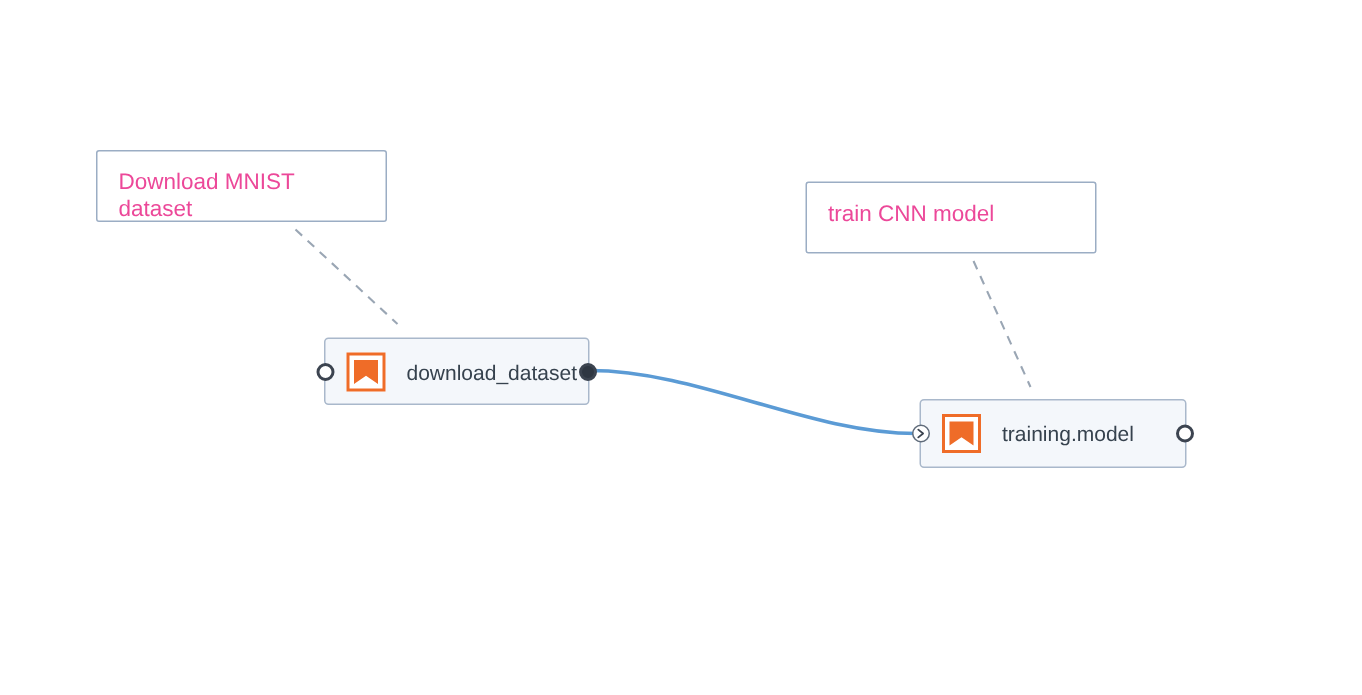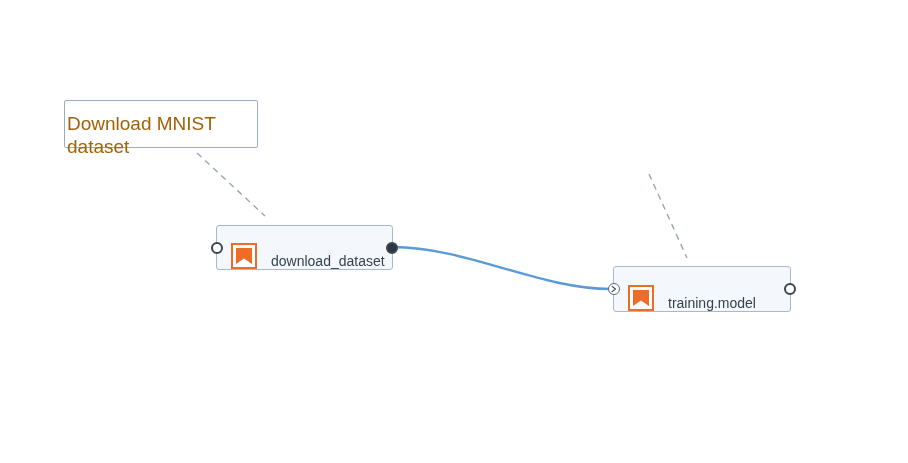--- a/index.html
+++ b/index.html
@@ -26,35 +26,35 @@
     pointer-events: none;
   }
 
   
   .comment {
     position: absolute;
     box-sizing: border-box;
     background: #ffffff;
     border: 1px solid #9badc4;
     border-radius: 2px;
-    padding: 12px 2px;
-    color: #a16207;
-    font-size: 19px;
+    padding: 12px 14px;
+    color: #ec4899;
+    font-size: 15px;
     line-height: 1.2;
   }
 
   
   .node {
     position: absolute;
     box-sizing: border-box;
     background: #f4f7fb;
     border: 1px solid #a9b8cb;
     border-radius: 3px;
     display: flex;
-    align-items: flex-end;
+    align-items: center;
     padding: 0 14px;
   }
   .node-icon {
     width: 26px;
     height: 26px;
     flex: 0 0 26px;
     box-sizing: border-box;
     border: 2px solid #ef6c28;
     background: #ffffff;
     display: flex;
@@ -112,20 +112,23 @@
 
     <path d="M 649 174 L 687 258" fill="none" stroke="#9aa6b4" stroke-width="1.4" stroke-dasharray="6 5" stroke-linecap="butt"></path>
 
     <path d="M 393 247 C 466 247, 539 289, 611 289" fill="none" stroke="#5b9bd5" stroke-width="2.4" stroke-linecap="round"></path>
   </svg>
 
   <div class="comment" style="left:64px; top:100px; width:194px; height:48px;">
     <span>Download MNIST dataset</span>
   </div>
 
+  <div class="comment" style="left:537px; top:121px; width:194px; height:48px;">
+    <span>train CNN model</span>
+  </div>
 
   <div class="node" style="left:216px; top:225px; width:177px; height:45px;">
     <span class="port port-open in"></span>
 
     <span class="node-icon">
       <svg width="18" height="18" viewBox="0 0 18 18">
         <path d="M1 1 H17 V17 L9 11.5 L1 17 Z" fill="#ef6c28"></path>
       </svg>
     </span>
 

